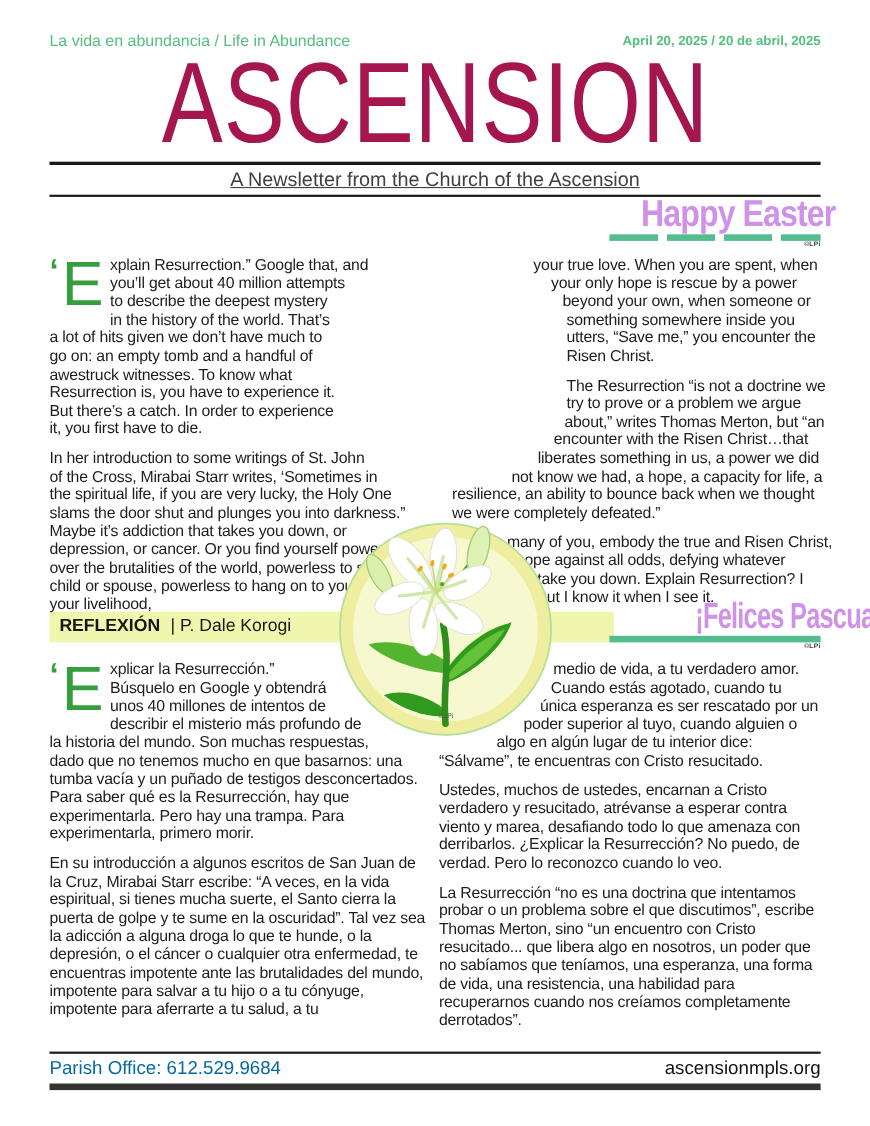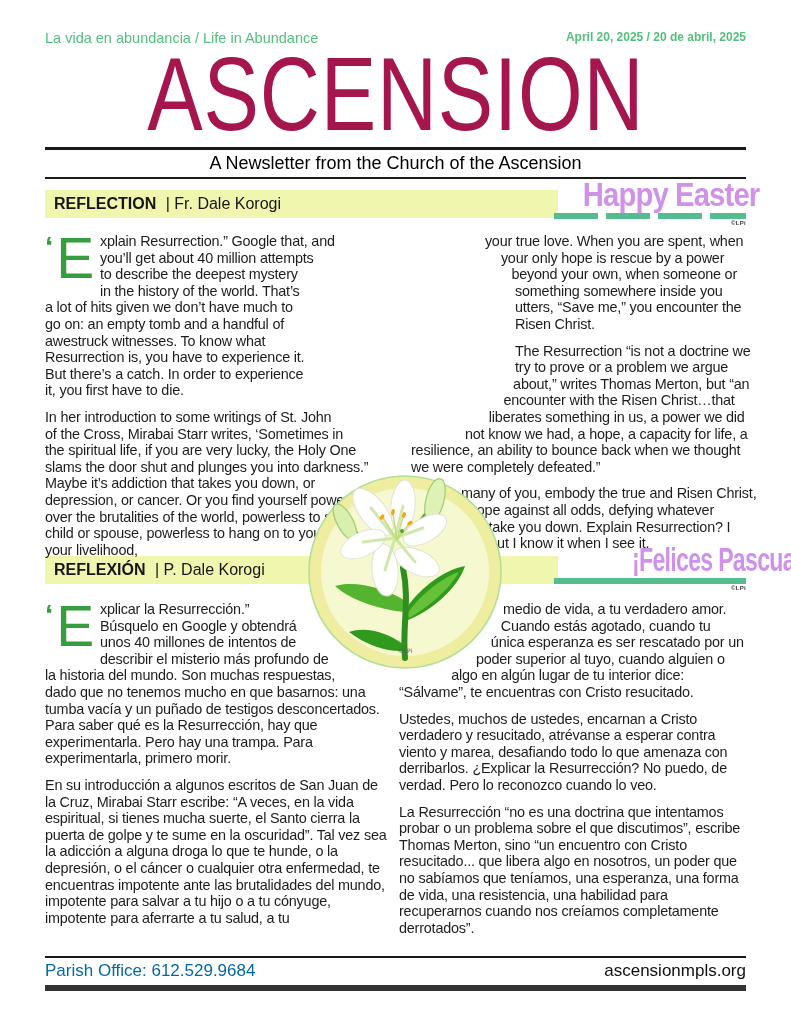--- a/index.html
+++ b/index.html
@@ -7,21 +7,21 @@
         font-family:"Liberation Sans",sans-serif;color:#1b1b1b;}
 
   
   .tagline{position:absolute;left:45px;top:30px;font-size:14.5px;font-weight:400;color:#53c07e;letter-spacing:0;}
   .issue-date{position:absolute;right:45px;top:30px;font-size:12px;font-weight:600;color:#53c07e;}
   .title{position:absolute;left:0;top:44px;width:791px;margin:0;text-align:center;
          font-weight:400;color:#a5164e;font-size:104px;line-height:100px;}
   .title span{display:inline-block;transform:scaleX(0.8);transform-origin:50% 50%;letter-spacing:1px;}
   .rule{position:absolute;left:45px;width:701px;background:#1a1a1a;}
   .rule-top{top:147px;height:3px;}
-  .subtitle{position:absolute;left:0;top:151px;width:791px;text-align:center;font-size:18px;line-height:24px;color:#000000;}
+  .subtitle{position:absolute;left:0;top:151px;width:791px;text-align:center;font-size:18px;line-height:24px;color:#404040;text-decoration:underline;}
   .rule-sub{top:177px;height:2px;}
 
   
   .section-bar{position:absolute;left:45px;width:513px;height:28px;background:#f0f6ad;
                line-height:28px;padding-left:9px;box-sizing:border-box;font-size:16px;color:#161616;z-index:1;}
   .bar-label{font-weight:700;}
   .bar-byline{margin-left:5px;font-weight:400;}
   .bar-en{top:190px;}
   .bar-es{top:556px;}
 
@@ -74,24 +74,20 @@
 
 <div class="page">
 
   <div class="tagline">La vida en abundancia / Life in Abundance</div>
   <div class="issue-date">April 20, 2025 / 20 de abril, 2025</div>
   <h1 class="title"><span>ASCENSION</span></h1>
   <div class="rule rule-top"></div>
   <div class="subtitle">A Newsletter from the Church of the Ascension</div>
   <div class="rule rule-sub"></div>
 
-  <div class="section-bar bar-en">
-    <span class="bar-label">REFLECTION</span>
-    <span class="bar-byline">| Fr. Dale Korogi</span>
-  </div>
   <div class="banner banner-en">
     <span class="banner-text">Happy Easter</span>
     <div class="banner-underline"></div>
     <div class="banner-credit">©LPi</div>
   </div>
 
   <div class="col col-en-left">
     <div class="wrap-right-en" aria-hidden="true"></div>
     <p><span class="dropcap">
           <span class="dc-q">‘</span>

